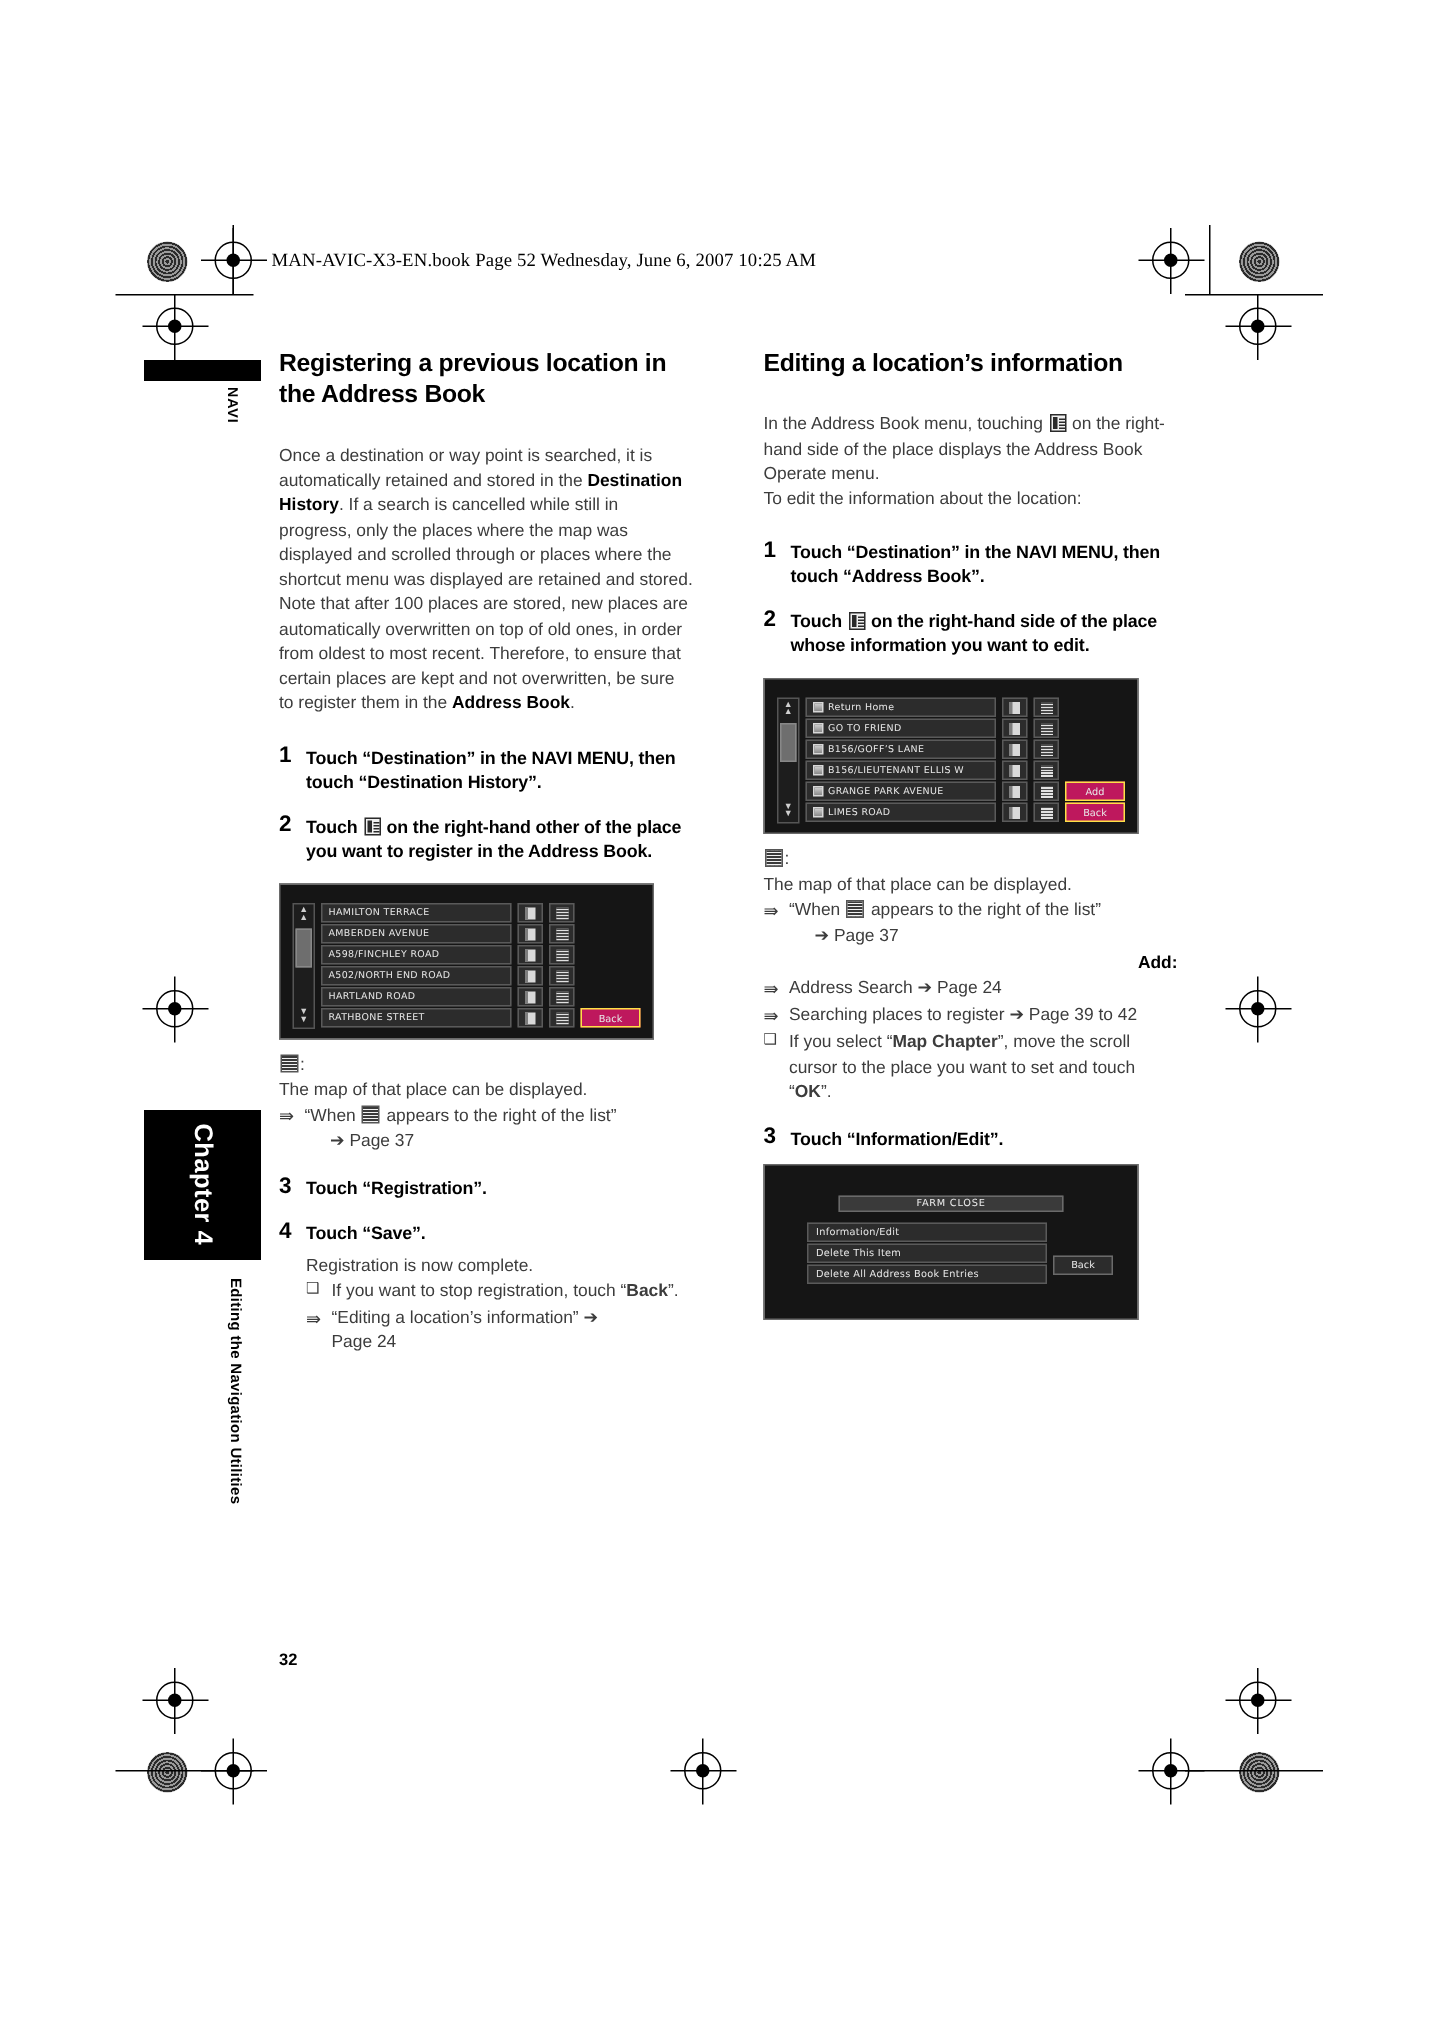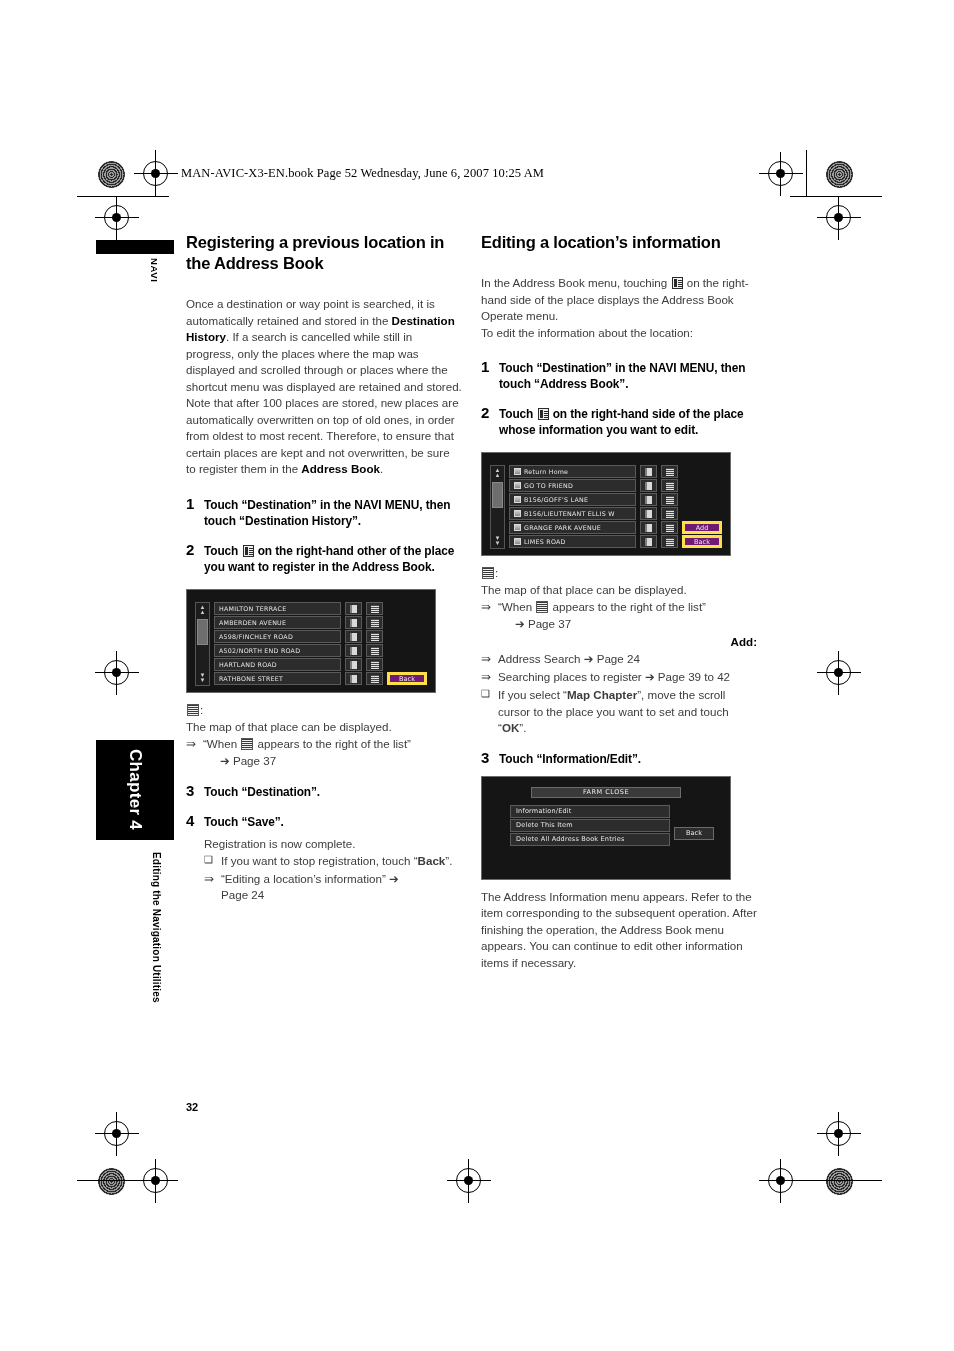--- a/index.html
+++ b/index.html
@@ -66,21 +66,21 @@
   
   .runhead {
     position:absolute; left:181px; top:166px;
     font-family:"Liberation Serif", serif;
     font-size:12.5px; letter-spacing:.1px; white-space:nowrap;
   }
 
   
   .col { position:absolute; width:276px; top:232px; }
   .col-left  { left:186px; }
-  .col-right { left:481px; }
+  .col-right { left:509px; }
 
   h2.sec {
     margin:0 0 22px 0;
     font-size:16.5px; font-weight:bold; line-height:1.28;
     letter-spacing:-.2px;
   }
   p.body {
     margin:0 0 0 0;
     font-size:11.6px; line-height:1.425; color:#3c3c3c;
     text-align:left;
@@ -165,30 +165,30 @@
   }
   .glyph-map {
     width:8px; height:8px;
     background:
       repeating-linear-gradient(0deg,#e2e2e2 0 1px, #4a4a4a 1px 2px),
       #9a9a9a;
   }
   .side-btns { width:40px; flex:0 0 40px; margin-left:4px; }
   .nv-btn {
     height:13px; margin-bottom:1px;
-    background:#701a75; border:3px solid #fde047;
+    background:#be185d; border:1px solid #fde047;
     color:#e8e8e8; font-size:6.5px;
     display:flex; align-items:center; justify-content:center;
     font-family:"DejaVu Sans", sans-serif;
   }
   .side-spacer { height:56px; }
 
   
   .navi-title {
-    margin:0 auto 7px auto; width:150px; height:11px;
+    margin:10px auto 7px auto; width:150px; height:11px;
     background:#3a3a3a; border:1px solid #6a6a6a;
     color:#ededed; font-size:6.5px; letter-spacing:.5px;
     display:flex; align-items:center; justify-content:center;
     font-family:"DejaVu Sans", sans-serif;
   }
   .navi-titlebar-wrap { position:relative; padding-top:4px; }
   .menu-item {
     width:160px; height:13px; margin:0 0 1px 20px;
     background:#2c2c2c; border:1px solid #5a5a5a;
     color:#e8e8e8; font-size:6.5px; letter-spacing:.2px;
@@ -403,21 +403,21 @@
     <div class="bullet-txt">
       <span>“When </span><span class="ic-map"></span><span> appears to the right of the list”</span>
     </div>
   </div>
   <div class="indent" style="padding-left:34px;">➔ Page 37</div>
 
   <div class="gap-m"></div>
 
   <div class="step">
     <div class="step-num">3</div>
-    <div class="step-txt">Touch “Destination”.</div>
+    <div class="step-txt">Touch “Registration”.</div>
   </div>
 
   <div class="gap-m"></div>
 
   <div class="step">
     <div class="step-num">4</div>
     <div class="step-txt">Touch “Save”.</div>
   </div>
 
   <div style="height:6px"></div>
@@ -611,17 +611,16 @@
         <div class="menu-item">Information/Edit</div>
         <div class="menu-item">Delete This Item</div>
         <div class="menu-item">Delete All Address Book Entries</div>
         <div class="menu-back">Back</div>
       </div>
     </div>
   </div>
 
   <div class="gap-s"></div>
 
-  <p class="body">The Address Information menu appears. Refer to the item corresponding to the subsequent operation. After finishing the operation, the Address Book menu appears. You can continue to edit other information items if necessary.</p>
 
 </div>
 
 <div class="page-num">32</div>
 
 </body></html>

